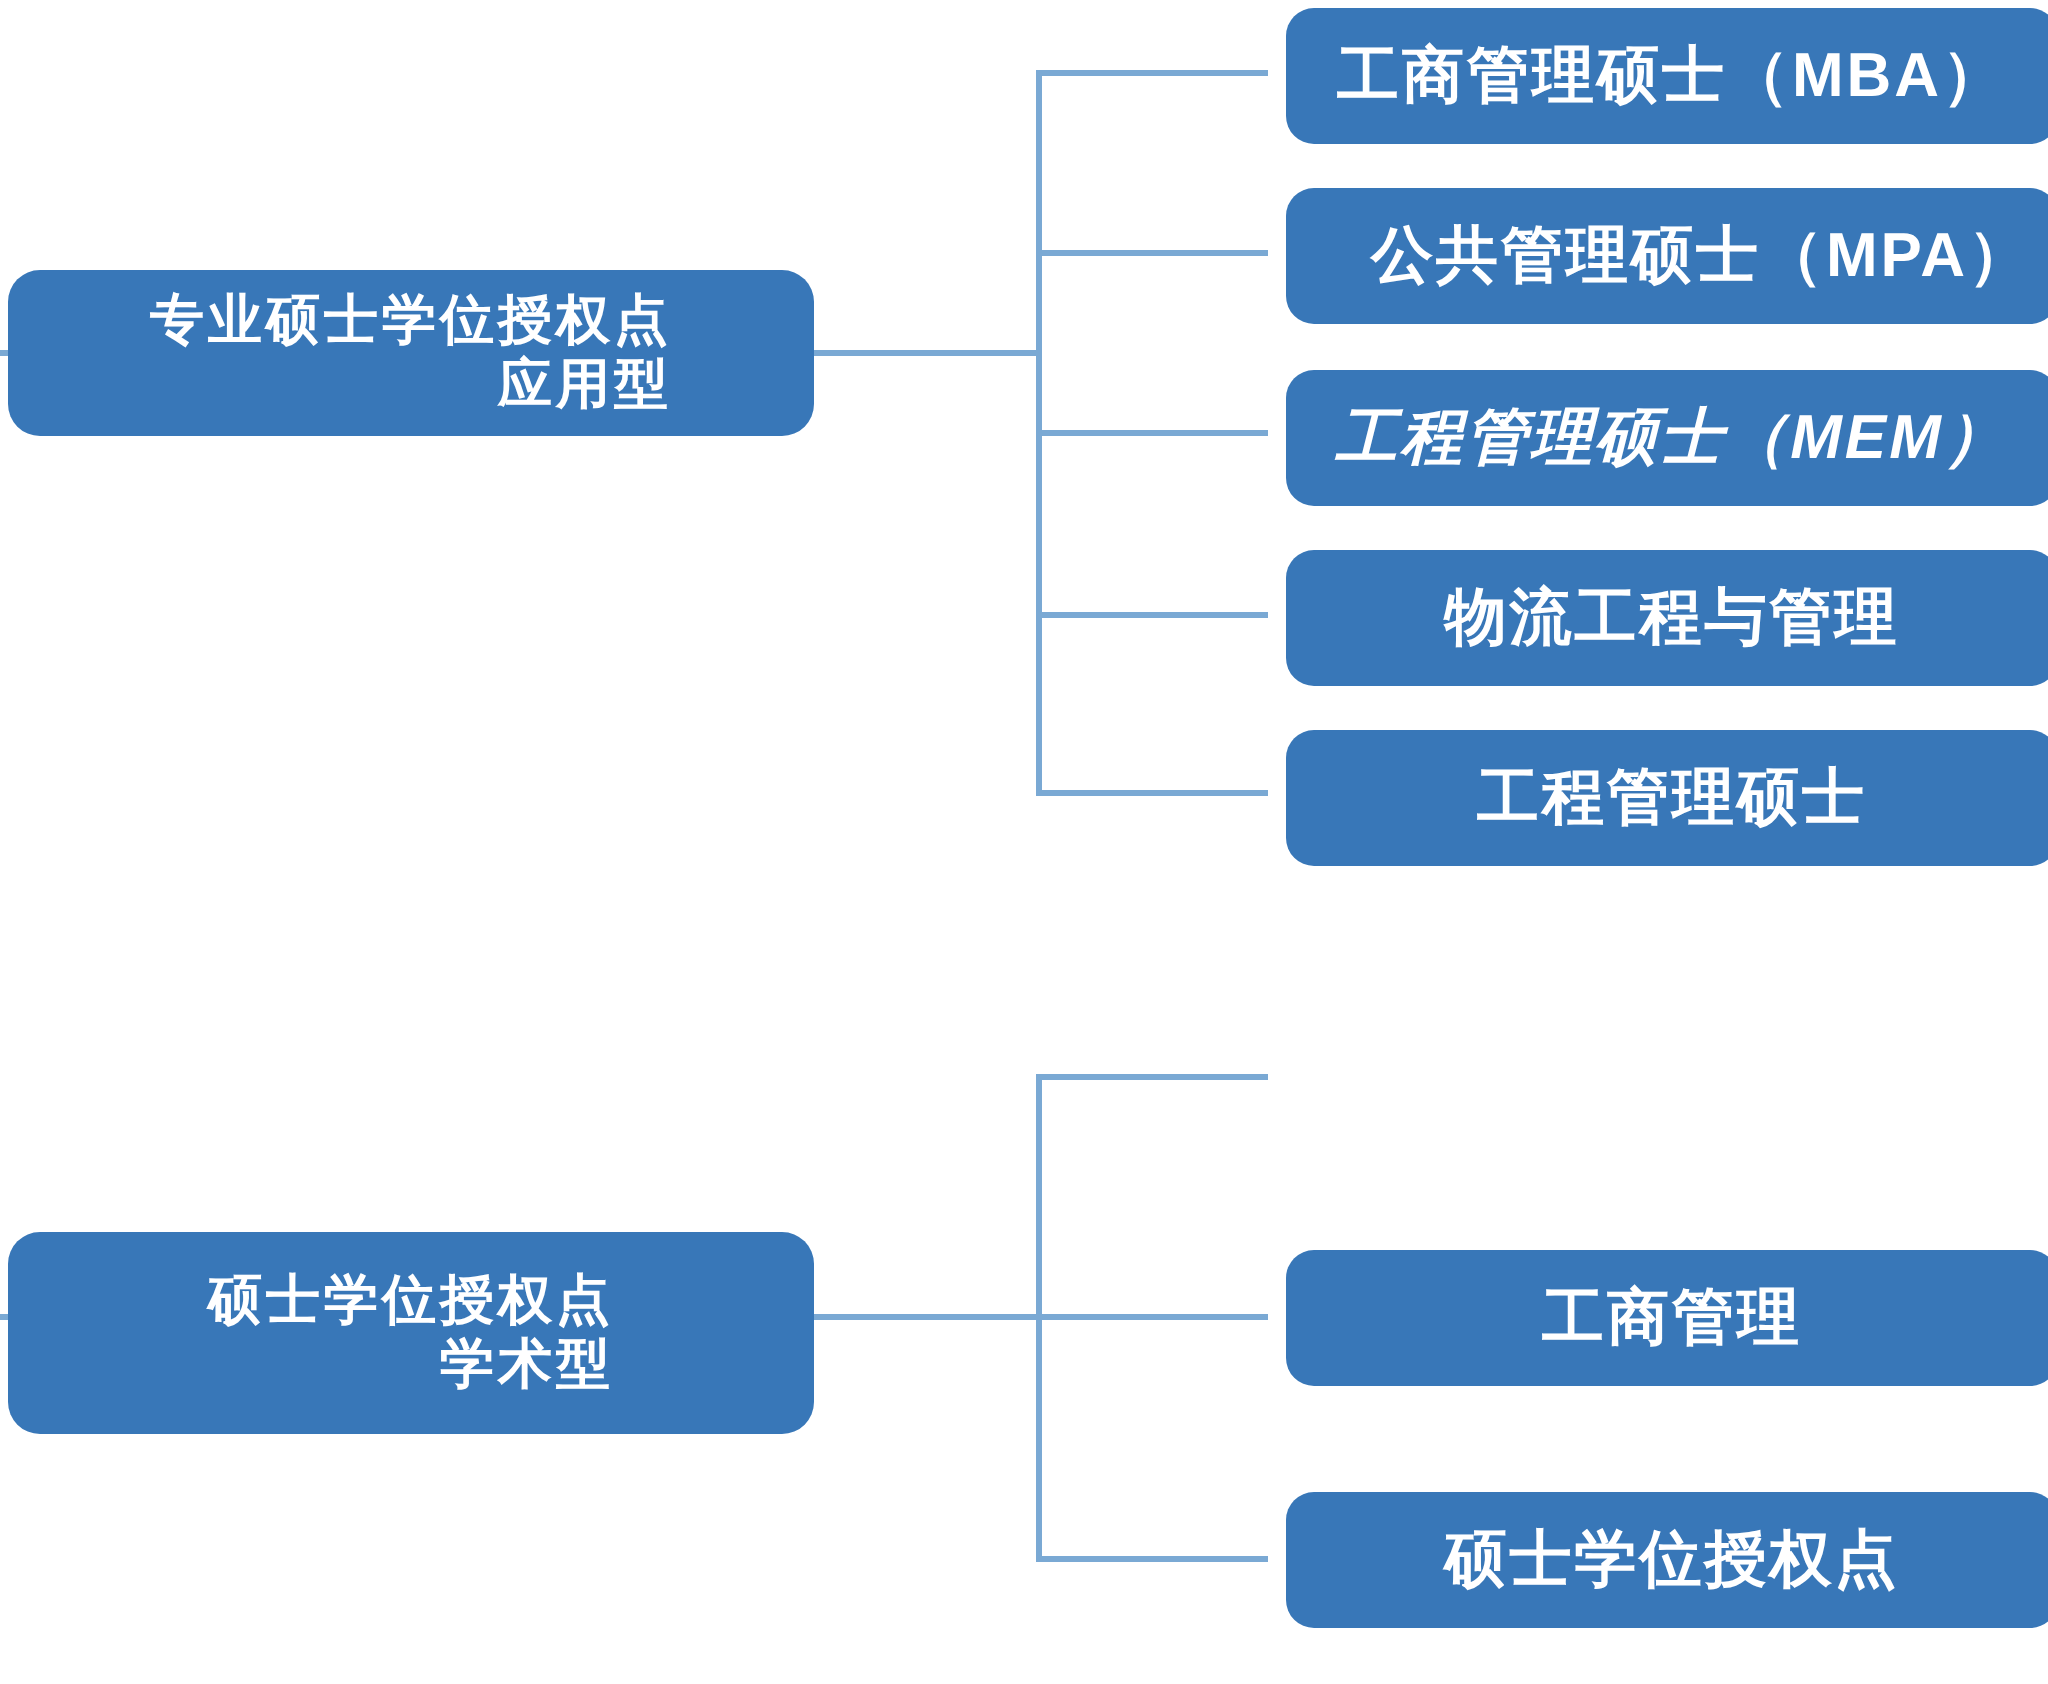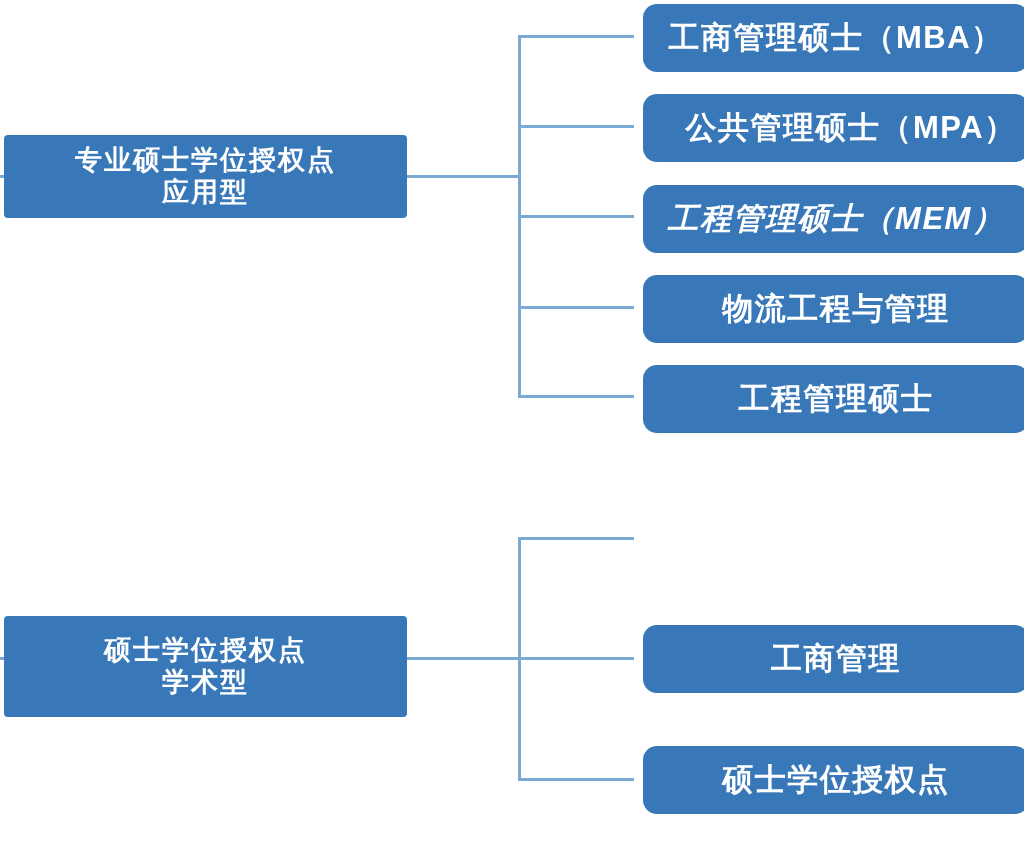--- a/index.html
+++ b/index.html
@@ -29,21 +29,22 @@
     letter-spacing: 1px;
     box-sizing: border-box;
     padding: 2px 10px;
     white-space: pre-line;
   }
   .node.parent {
     left: 4px;
     width: 403px;
     font-size: 27px;
     letter-spacing: 2px;
-    border-radius: 4px;
+    border-radius: 16px;
+    text-align: right;
   }
   .node.child {
     left: 643px;
     width: 386px;
     height: 68px;
     font-size: 31px;
     letter-spacing: 1.5px;
   }
   .conn {
     position: absolute;

